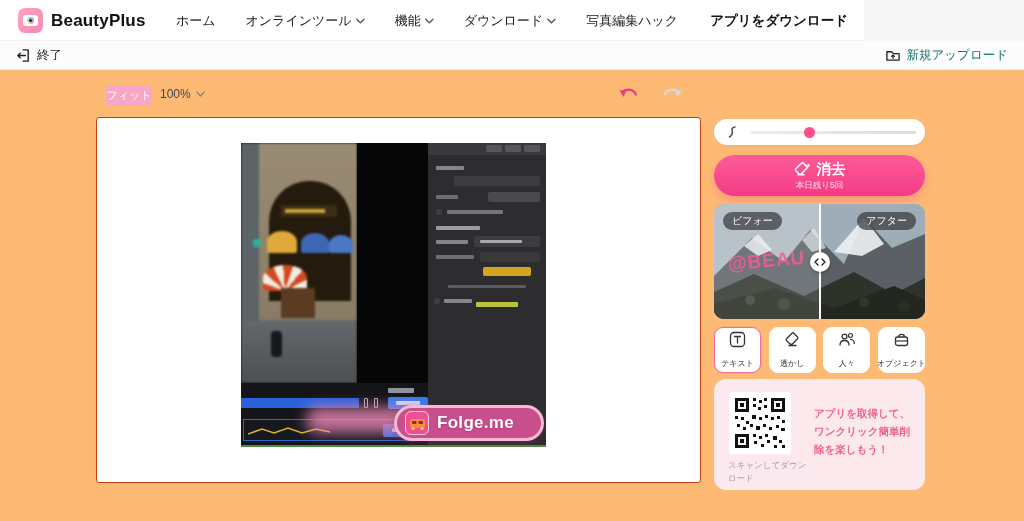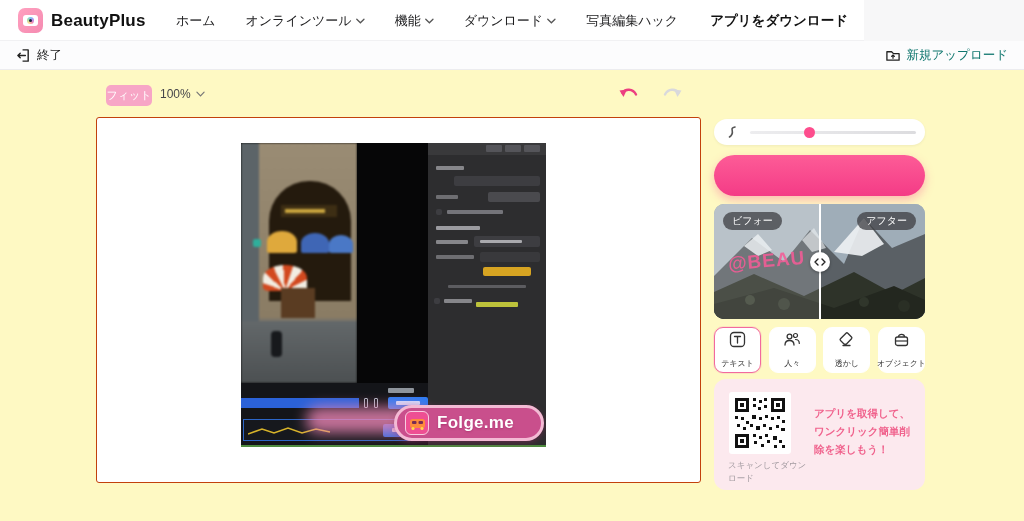--- a/index.html
+++ b/index.html
@@ -17,21 +17,21 @@
   .nav-item { display:flex; align-items:center; gap:4px; font-size:13px; color:#1d1d1f; cursor:pointer; white-space:nowrap; }
   .chev { width:9px; height:6px; }
   .download-app { position:absolute; right:16px; top:0; height:41px; display:flex; align-items:center; font-size:13.5px; font-weight:700; color:#111;margin-left:6px; }
 
   
   .subheader { position:absolute; left:0; top:41px; width:1024px; height:29px; background:#fcfcfd; border-bottom:1px solid #ececef; z-index:5; }
   .exit-btn { position:absolute; left:16px; top:0; height:29px; display:flex; align-items:center; gap:6px; font-size:12.5px; color:#222; }
   .upload-btn { position:absolute; right:16px; top:0; height:29px; display:flex; align-items:center; gap:6px; font-size:12.5px; color:#0f766e; }
 
   
-  .content { position:absolute; left:0; top:70px; width:1024px; height:451px; background:#fef9c3; }
+  .content { position:absolute; left:0; top:70px; width:1024px; height:451px; background:#fdba74; }
 
   .fit-pill { position:absolute; left:106px; top:15px; width:46px; height:21px; border-radius:5px; background:#f7a6c6; color:#ffffff; font-size:11px; display:flex; align-items:center; justify-content:center; }
   .zoom-select { position:absolute; left:160px; top:17px; display:flex; align-items:center; gap:5px; font-size:12px; color:#454549; }
   .undo-btn { position:absolute; left:618px; top:15px; width:22px; height:18px; }
   .redo-btn { position:absolute; left:661px; top:15px; width:22px; height:18px; }
 
   .canvas-card { position:absolute; left:96px; top:47px; width:605px; height:366px; background:#ffffff; border:1px solid #c2410c; border-radius:3px; }
 
   
   .canvas-image { position:absolute; left:144px; top:25px; width:305px; height:304px; background:#0a0a0a; overflow:hidden; }
@@ -272,20 +272,29 @@
   <div class="brush-slider">
     <svg width="14" height="14" viewBox="0 0 14 14" style="position:absolute; left:11px; top:6px;">
         <path d="M10 2 C3 3.5,11.5 7,4.5 12" fill="none" stroke="#555" stroke-width="1.6" stroke-linecap="round"></path>
       </svg>
     <div class="slider-track">
       <div class="slider-thumb" style="left: 36%;"></div>
     </div>
   </div>
 
   <div class="erase-button">
+    <div class="erase-main">
+      <svg width="17" height="15" viewBox="0 0 17 15">
+          <path d="M5 12 L1.8 8.8 a1.4 1.4 0 0 1 0 -2 L7.5 1.2 a1.4 1.4 0 0 1 2 0 L12.6 4.4 a1.4 1.4 0 0 1 0 2 L7 12 Z" fill="none" stroke="#fff" stroke-width="1.5" stroke-linejoin="round"></path>
+          <path d="M4 12.8 H10" stroke="#fff" stroke-width="1.5" stroke-linecap="round"></path>
+          <path d="M14.2 2 L14.2 5 M12.7 3.5 L15.7 3.5" stroke="#fff" stroke-width="1.2" stroke-linecap="round"></path>
+        </svg>
+      <span>消去</span>
+    </div>
+    <div class="erase-sub">本日残り5回</div>
   </div>
 
   <div class="compare-card">
     <svg width="211" height="115" viewBox="0 0 211 115" preserveAspectRatio="none">
       <rect x="0" y="0" width="211" height="115" fill="#aeb9c1"></rect>
       <rect x="105" y="0" width="106" height="115" fill="#9fadb8"></rect>
       <polygon points="0,72 38,34 70,58 96,26 130,60 150,14 178,44 211,30 211,115 0,115" fill="#5a6065"></polygon>
       <polygon points="30,42 44,30 58,46 44,52" fill="#e8ecef" opacity=".85"></polygon>
       <polygon points="120,48 150,14 170,40 148,52" fill="#eef2f4" opacity=".9"></polygon>
       <polygon points="88,36 100,24 112,44 98,48" fill="#dfe5e8" opacity=".7"></polygon>
@@ -310,34 +319,34 @@
 
   <div class="tools-row">
     <div class="tool-btn selected">
       <svg width="17" height="17" viewBox="0 0 17 17">
           <rect x="1.5" y="1.5" width="14" height="14" rx="3.5" fill="none" stroke="#333" stroke-width="1.3"></rect>
           <path d="M5.5 5.5 H11.5 M8.5 5.5 V12" fill="none" stroke="#333" stroke-width="1.3" stroke-linecap="round"></path>
         </svg>
       <div class="tool-label">テキスト</div>
     </div>
     <div class="tool-btn">
+      <svg width="17" height="17" viewBox="0 0 17 17">
+          <path d="M6 13 L2.5 9.5 a1.3 1.3 0 0 1 0 -1.8 L8 2.2 a1.3 1.3 0 0 1 1.8 0 L13.5 6 a1.3 1.3 0 0 1 0 1.8 L8 13.5 Z" fill="none" stroke="#333" stroke-width="1.3" stroke-linejoin="round"></path>
+          <path d="M5 14.5 H12" stroke="#333" stroke-width="1.3" stroke-linecap="round"></path>
+        </svg>
+      <div class="tool-label">透かし</div>
+    </div>
+    <div class="tool-btn">
       <svg width="18" height="17" viewBox="0 0 18 17">
           <circle cx="6.5" cy="5.5" r="2.4" fill="none" stroke="#333" stroke-width="1.3"></circle>
           <path d="M2 14 c0 -3 2 -4.5 4.5 -4.5 S11 11 11 14" fill="none" stroke="#333" stroke-width="1.3" stroke-linecap="round"></path>
           <circle cx="12.5" cy="4.5" r="2" fill="none" stroke="#333" stroke-width="1.2"></circle>
           <path d="M12.5 8.5 c2.5 0 3.8 1.5 3.8 4" fill="none" stroke="#333" stroke-width="1.2" stroke-linecap="round"></path>
         </svg>
       <div class="tool-label">人々</div>
-    </div>
-    <div class="tool-btn">
-      <svg width="17" height="17" viewBox="0 0 17 17">
-          <path d="M6 13 L2.5 9.5 a1.3 1.3 0 0 1 0 -1.8 L8 2.2 a1.3 1.3 0 0 1 1.8 0 L13.5 6 a1.3 1.3 0 0 1 0 1.8 L8 13.5 Z" fill="none" stroke="#333" stroke-width="1.3" stroke-linejoin="round"></path>
-          <path d="M5 14.5 H12" stroke="#333" stroke-width="1.3" stroke-linecap="round"></path>
-        </svg>
-      <div class="tool-label">透かし</div>
     </div>
     <div class="tool-btn">
       <svg width="17" height="17" viewBox="0 0 17 17">
           <rect x="2.5" y="6" width="12" height="8.5" rx="2" fill="none" stroke="#333" stroke-width="1.3"></rect>
           <path d="M5.5 6 C5.5 2.5 11.5 2.5 11.5 6" fill="none" stroke="#333" stroke-width="1.3"></path>
           <path d="M2.5 10 H14.5" stroke="#333" stroke-width="1.2"></path>
         </svg>
       <div class="tool-label">オブジェクト</div>
     </div>
   </div>

